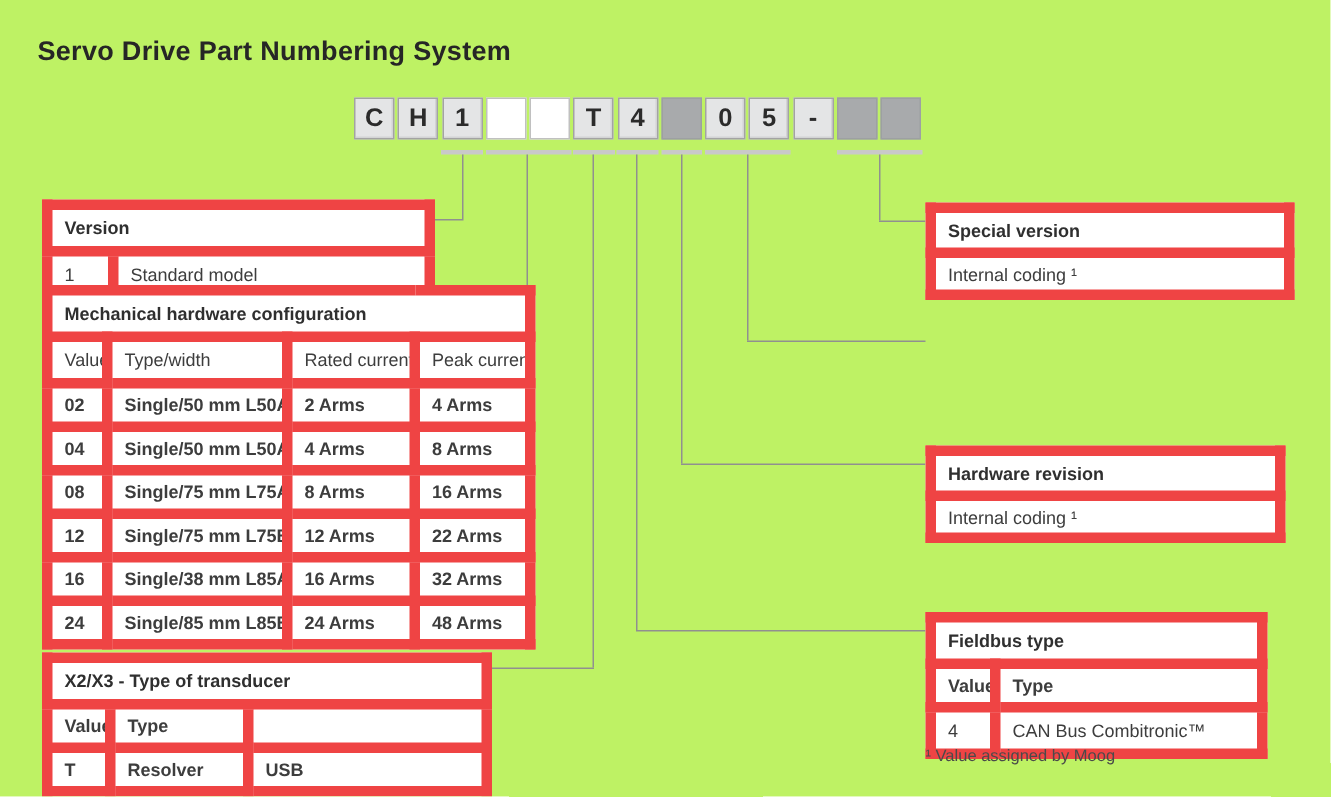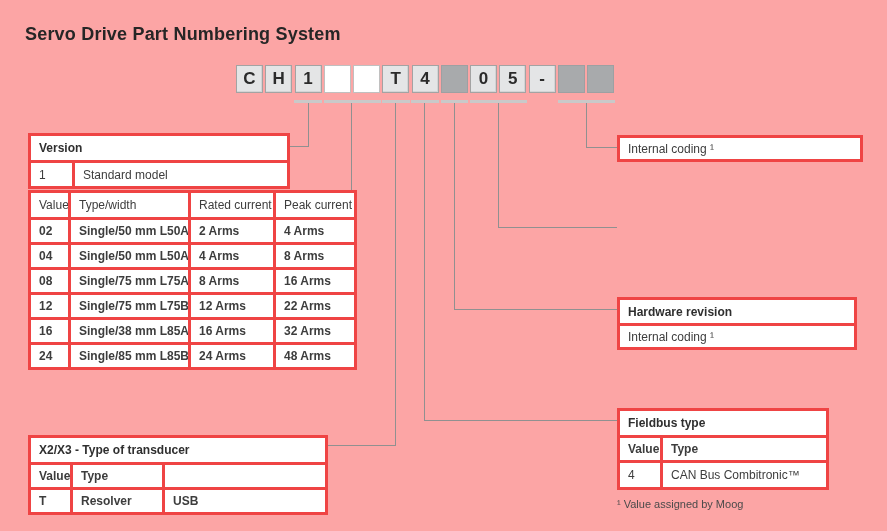--- a/index.html
+++ b/index.html
@@ -1,16 +1,16 @@
 <!DOCTYPE html>
 <html><head>
 <meta charset="utf-8">
 <style>
   html,body{margin:0;padding:0;background:#fff;}
-  .canvas{position:relative;width:887px;height:531px;background:#fca5a5;
+  .canvas{position:relative;width:887px;height:531px;background:#bef264;
           font-family:"Liberation Sans", sans-serif;color:#3d3d3d;overflow:hidden;}
 
   .title{position:absolute;left:25px;top:24px;margin:0;font-size:18px;font-weight:700;
          color:#262626;letter-spacing:.2px;}
 
   
   .pn-row{position:absolute;left:236px;top:65px;display:flex;gap:2.25px;}
   .cell{box-sizing:border-box;width:27px;height:28px;text-align:center;line-height:26px;
         font-size:17px;font-weight:700;color:#2b2b2b;}
   .cell.char{background:#e4e5e6;border:1px solid #a3a3a3;box-shadow:inset -1px -1px 0 rgba(0,0,0,.07);}
@@ -30,32 +30,32 @@
   .v2{left:351px;top:103px;height:87px;}
   .v3{left:395px;top:103px;height:342px;} .h3{left:328px;top:445px;width:68px;}
   .v4{left:424px;top:103px;height:317px;} .h4{left:424px;top:420px;width:193px;}
   .v5{left:454px;top:103px;height:206px;} .h5{left:454px;top:309px;width:163px;}
   .v6{left:498px;top:103px;height:124px;} .h6{left:498px;top:227px;width:119px;}
   .v7{left:586px;top:103px;height:44px;}  .h7{left:586px;top:147px;width:31px;}
 
   
   table{position:absolute;border-collapse:collapse;table-layout:fixed;
         font-size:12px;color:#3d3d3d;background:#fff;}
-  td{border:3px solid #ef4444;padding:0 0 0 8px;overflow:hidden;white-space:nowrap;
+  td{border:7px solid #ef4444;padding:0 0 0 8px;overflow:hidden;white-space:nowrap;
      vertical-align:middle;}
   .thead td{font-weight:700;color:#2f2f2f;}
   .h24 td{height:24px;} .h23 td{height:23px;} .h22 td{height:22px;font-weight:bold;} .h21 td{height:21px;}
 
   .t-version{left:28px;top:133px;width:262px;}
   .t-mech{left:28px;top:190px;width:329px;}
   .t-xdcr{left:28px;top:435px;width:300px;}
   .t-spver{left:617px;top:135px;width:246px;}
   .t-spcfg{left:617px;top:218px;width:246px;}
   .t-hwrev{left:617px;top:297px;width:240px;}
-  .t-fbus{left:617px;top:408px;width:212px;}
+  .t-fbus{left:617px;top:408px;width:228px;}
 
   .footnote{position:absolute;left:617px;top:498px;font-size:11px;color:#4a4a4a;}
 </style>
 </head>
 <body>
 
 <div class="canvas">
 
   <h1 class="title">Servo Drive Part Numbering System</h1>
 
@@ -114,20 +114,23 @@
     </table>
 
   <table class="t-mech">
     <colgroup>
         <col style="width:40px">
         <col style="width:120px">
         <col style="width:85px">
         <col>
       </colgroup>
     <tbody>
+        <tr class="thead h24">
+          <td colspan="4">Mechanical hardware configuration</td>
+        </tr>
     <tr class="h24">
       <td>Value</td>
       <td>Type/width</td>
       <td>Rated current</td>
       <td>Peak current</td>
     </tr>
     <tr class="h22">
       <td>02</td>
       <td>Single/50 mm L50A</td>
       <td>2 Arms</td>
@@ -184,20 +187,23 @@
     <tr class="h22">
       <td>T</td>
       <td>Resolver</td>
       <td>USB</td>
     </tr>
   </tbody>
     </table>
 
   <table class="t-spver">
     <tbody>
+        <tr class="thead h23">
+          <td>Special version</td>
+        </tr>
     <tr class="h21">
       <td>Internal coding ¹</td>
     </tr>
   </tbody>
     </table>
 
 
   <table class="t-hwrev">
     <tbody>
         <tr class="thead h23">

